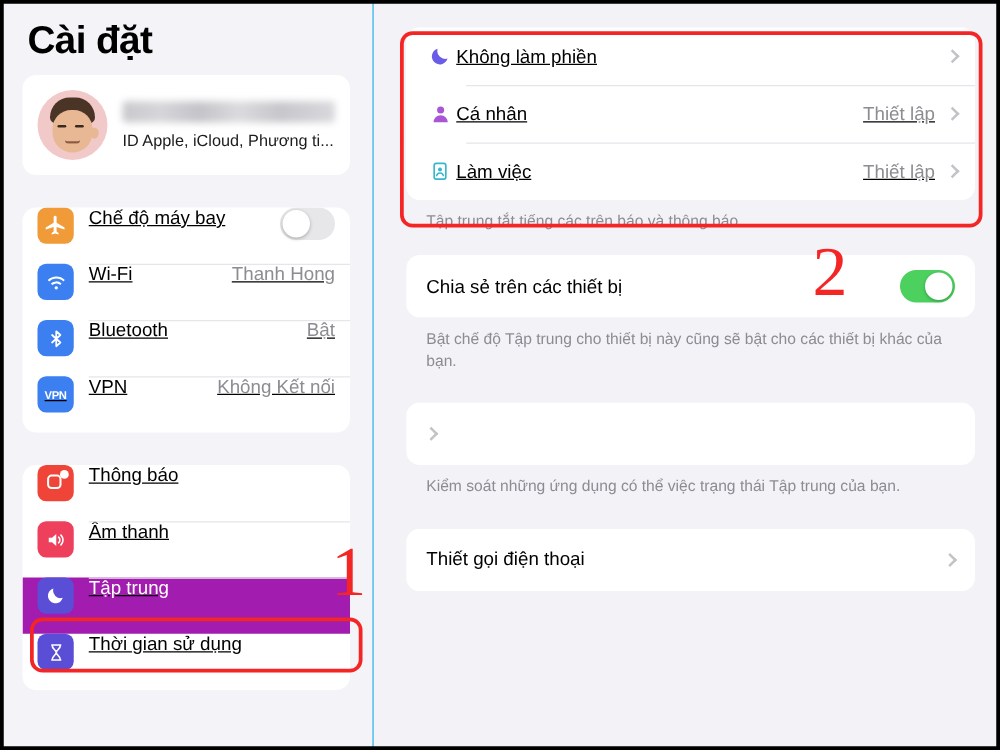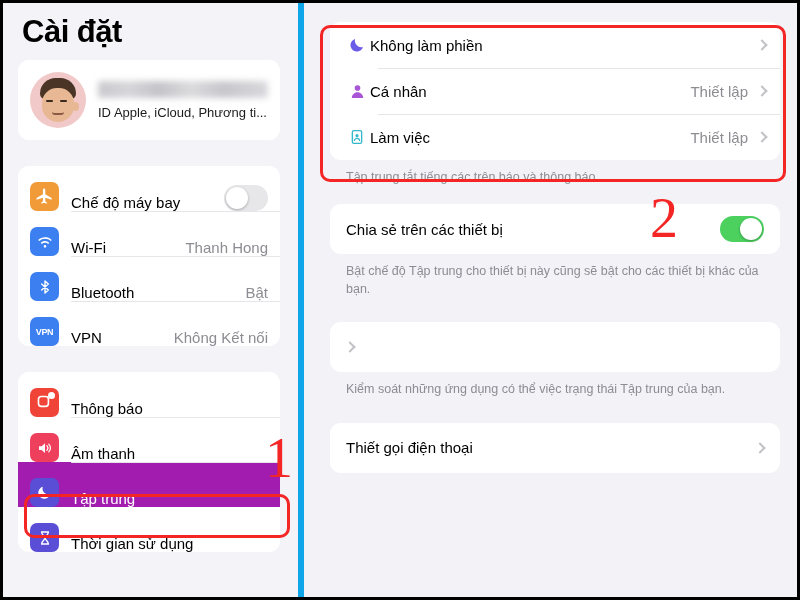--- a/index.html
+++ b/index.html
@@ -14,21 +14,21 @@
     width: 800px; height: 600px;
     display: flex;
     background: #f3f2f7;
   }
 
   
   .sidebar {
     width: 306px;
     height: 600px;
     background: #f4f3f8;
-    border-right: 6px solid #0ea5e9;
+    border-right: 1px solid #0ea5e9;
     padding: 0 18px;
     position: relative;
   }
   .page-title {
     font-size: 31px;
     font-weight: bold;
     color: #000;
     letter-spacing: -0.5px;
     padding: 14px 4px 10px 4px;
   }
@@ -91,25 +91,26 @@
   }
   .appleid-sub {
     font-size: 13px;
     color: #1c1c1e;
     white-space: nowrap;
   }
 
   
   .srow {
     display: flex;
-    align-items: flex-end;
+    align-items: flex-start;
     height: 45px;
     padding: 0 12px;
     gap: 12px;
     position: relative;
+    text-decoration: underline;
   }
   .srow + .srow::before {
     content: "";
     position: absolute;
     left: 53px; right: 0; top: 0;
     height: 1px; background: #e6e5ea;
   }
   .sicon {
     width: 29px; height: 29px;
     border-radius: 7px;
@@ -151,20 +152,21 @@
     padding: 22px 20px 0 26px;
     position: relative;
   }
   .drow {
     display: flex;
     align-items: center;
     height: 46px;
     padding: 0 14px;
     position: relative;
     background: #fff;
+    text-decoration: underline;
   }
   .drow + .drow::before {
     content: "";
     position: absolute;
     left: 48px; right: 0; top: 0;
     height: 1px; background: #e6e5ea;
   }
   .dicon {
     width: 26px;
     flex: 0 0 auto;

